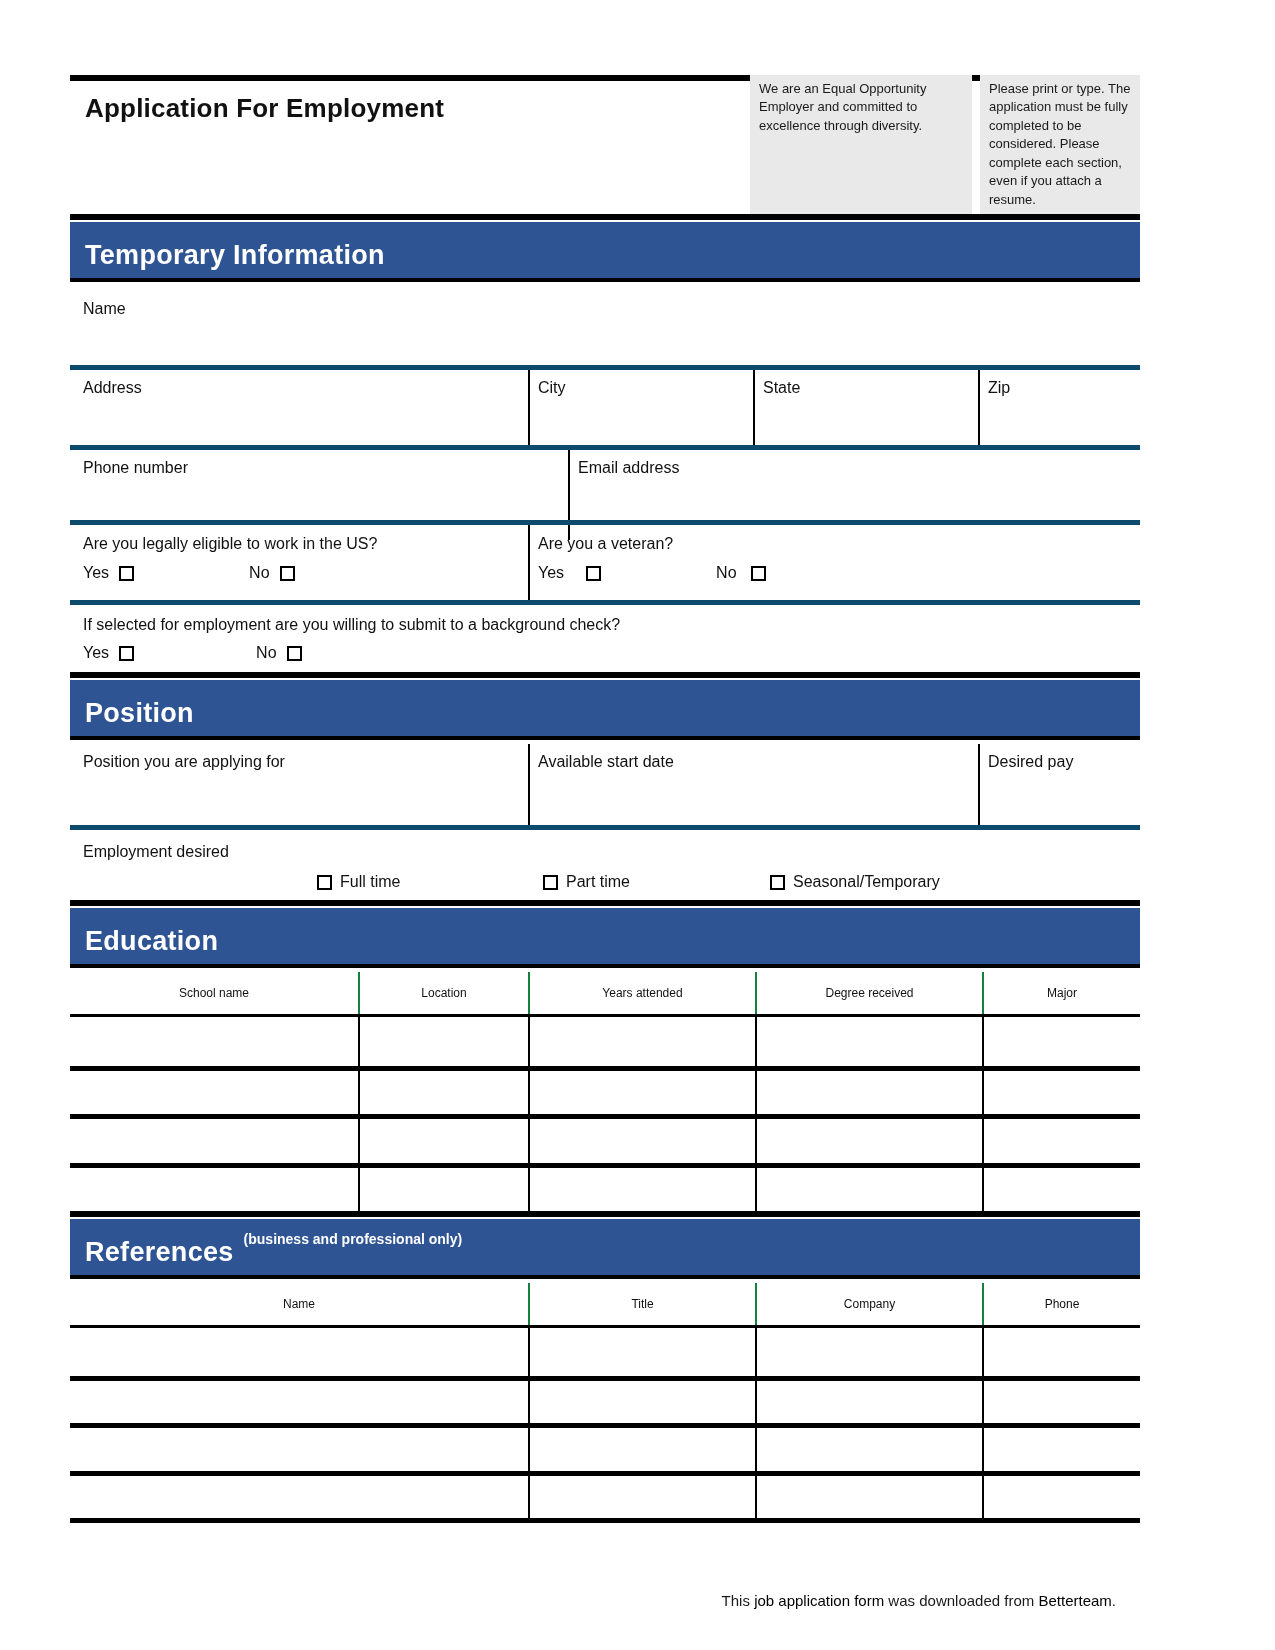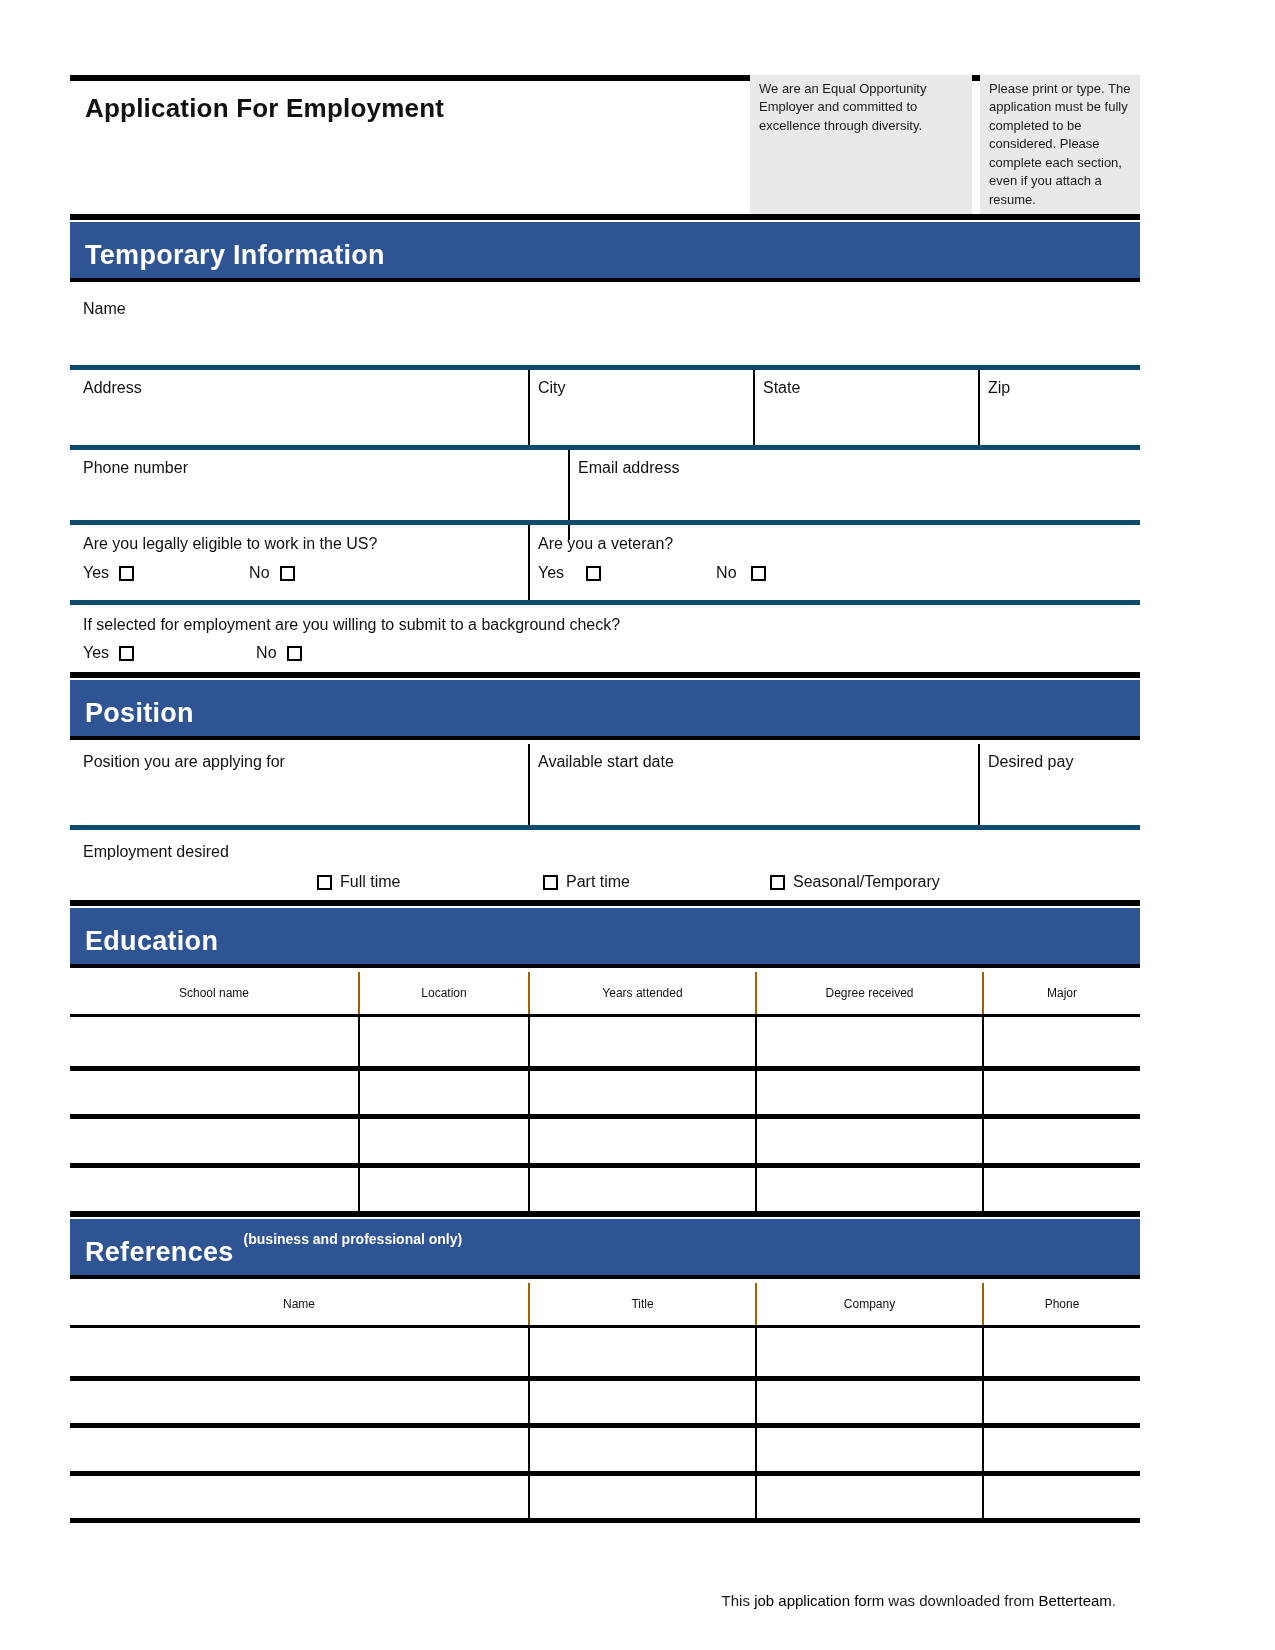--- a/index.html
+++ b/index.html
@@ -45,21 +45,21 @@
   .yn .cb-gap { width:10px; }
   .yn .mid-gap { width:115px; }
 
   
   .opt { position:absolute; display:flex; align-items:center; font-size:16px; }
   .opt .checkbox { margin-right:8px; }
 
   
   .thead-row { left:0; width:100%; display:grid; border-bottom:3px solid #000; }
   .thead-row .hcell { display:flex; align-items:center; justify-content:center; font-size:12px; }
-  .thead-row .hcell + .hcell { border-left:2px solid #a16207; }
+  .thead-row .hcell + .hcell { border-left:2px solid #15803d; }
   .tbody { left:0; width:100%; display:grid; }
   .trow { display:grid; }
   .trow + .trow { border-top:5px solid #000; }
   .trow .tcell + .tcell { border-left:2px solid #000; }
   .tbody.bordered-bottom { border-bottom:5px solid #000; }
 
   
   .footer { top:1592px; left:0; width:100%; text-align:right; padding-right:24px; font-size:15px; color:#1a1a1a; }
   .footer a { color:#000000; text-decoration:none; cursor:pointer; }
 </style>

